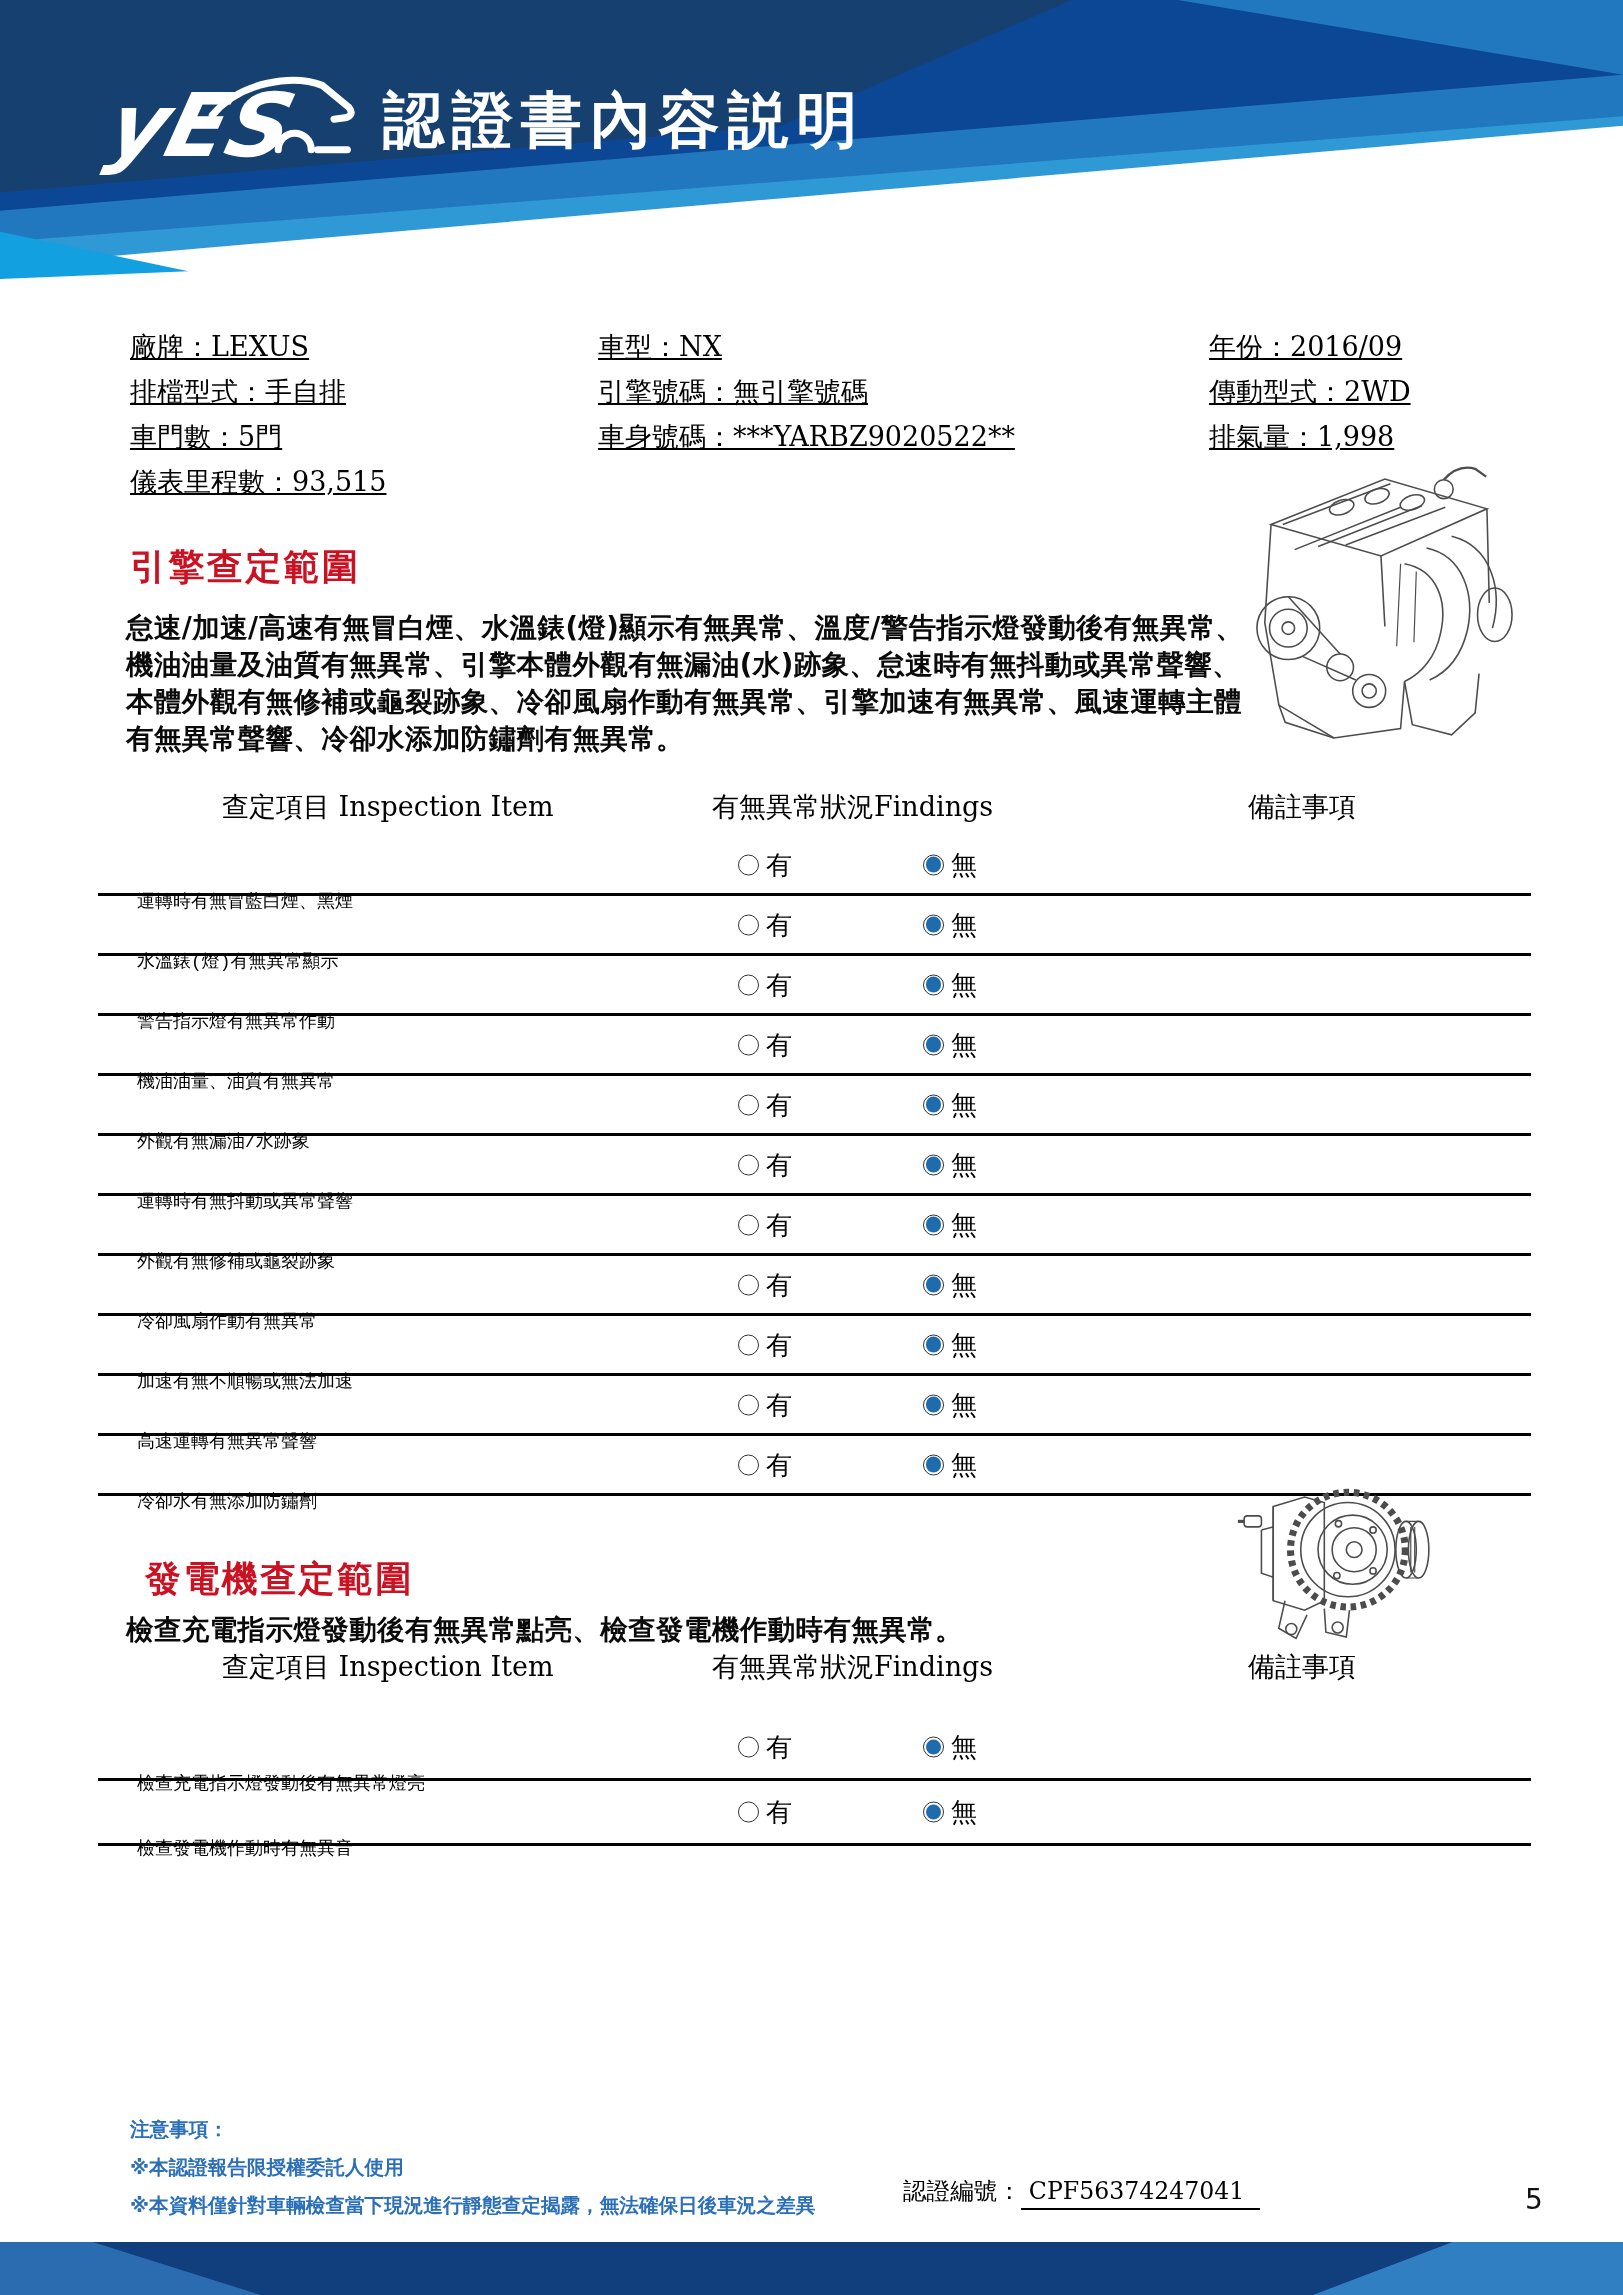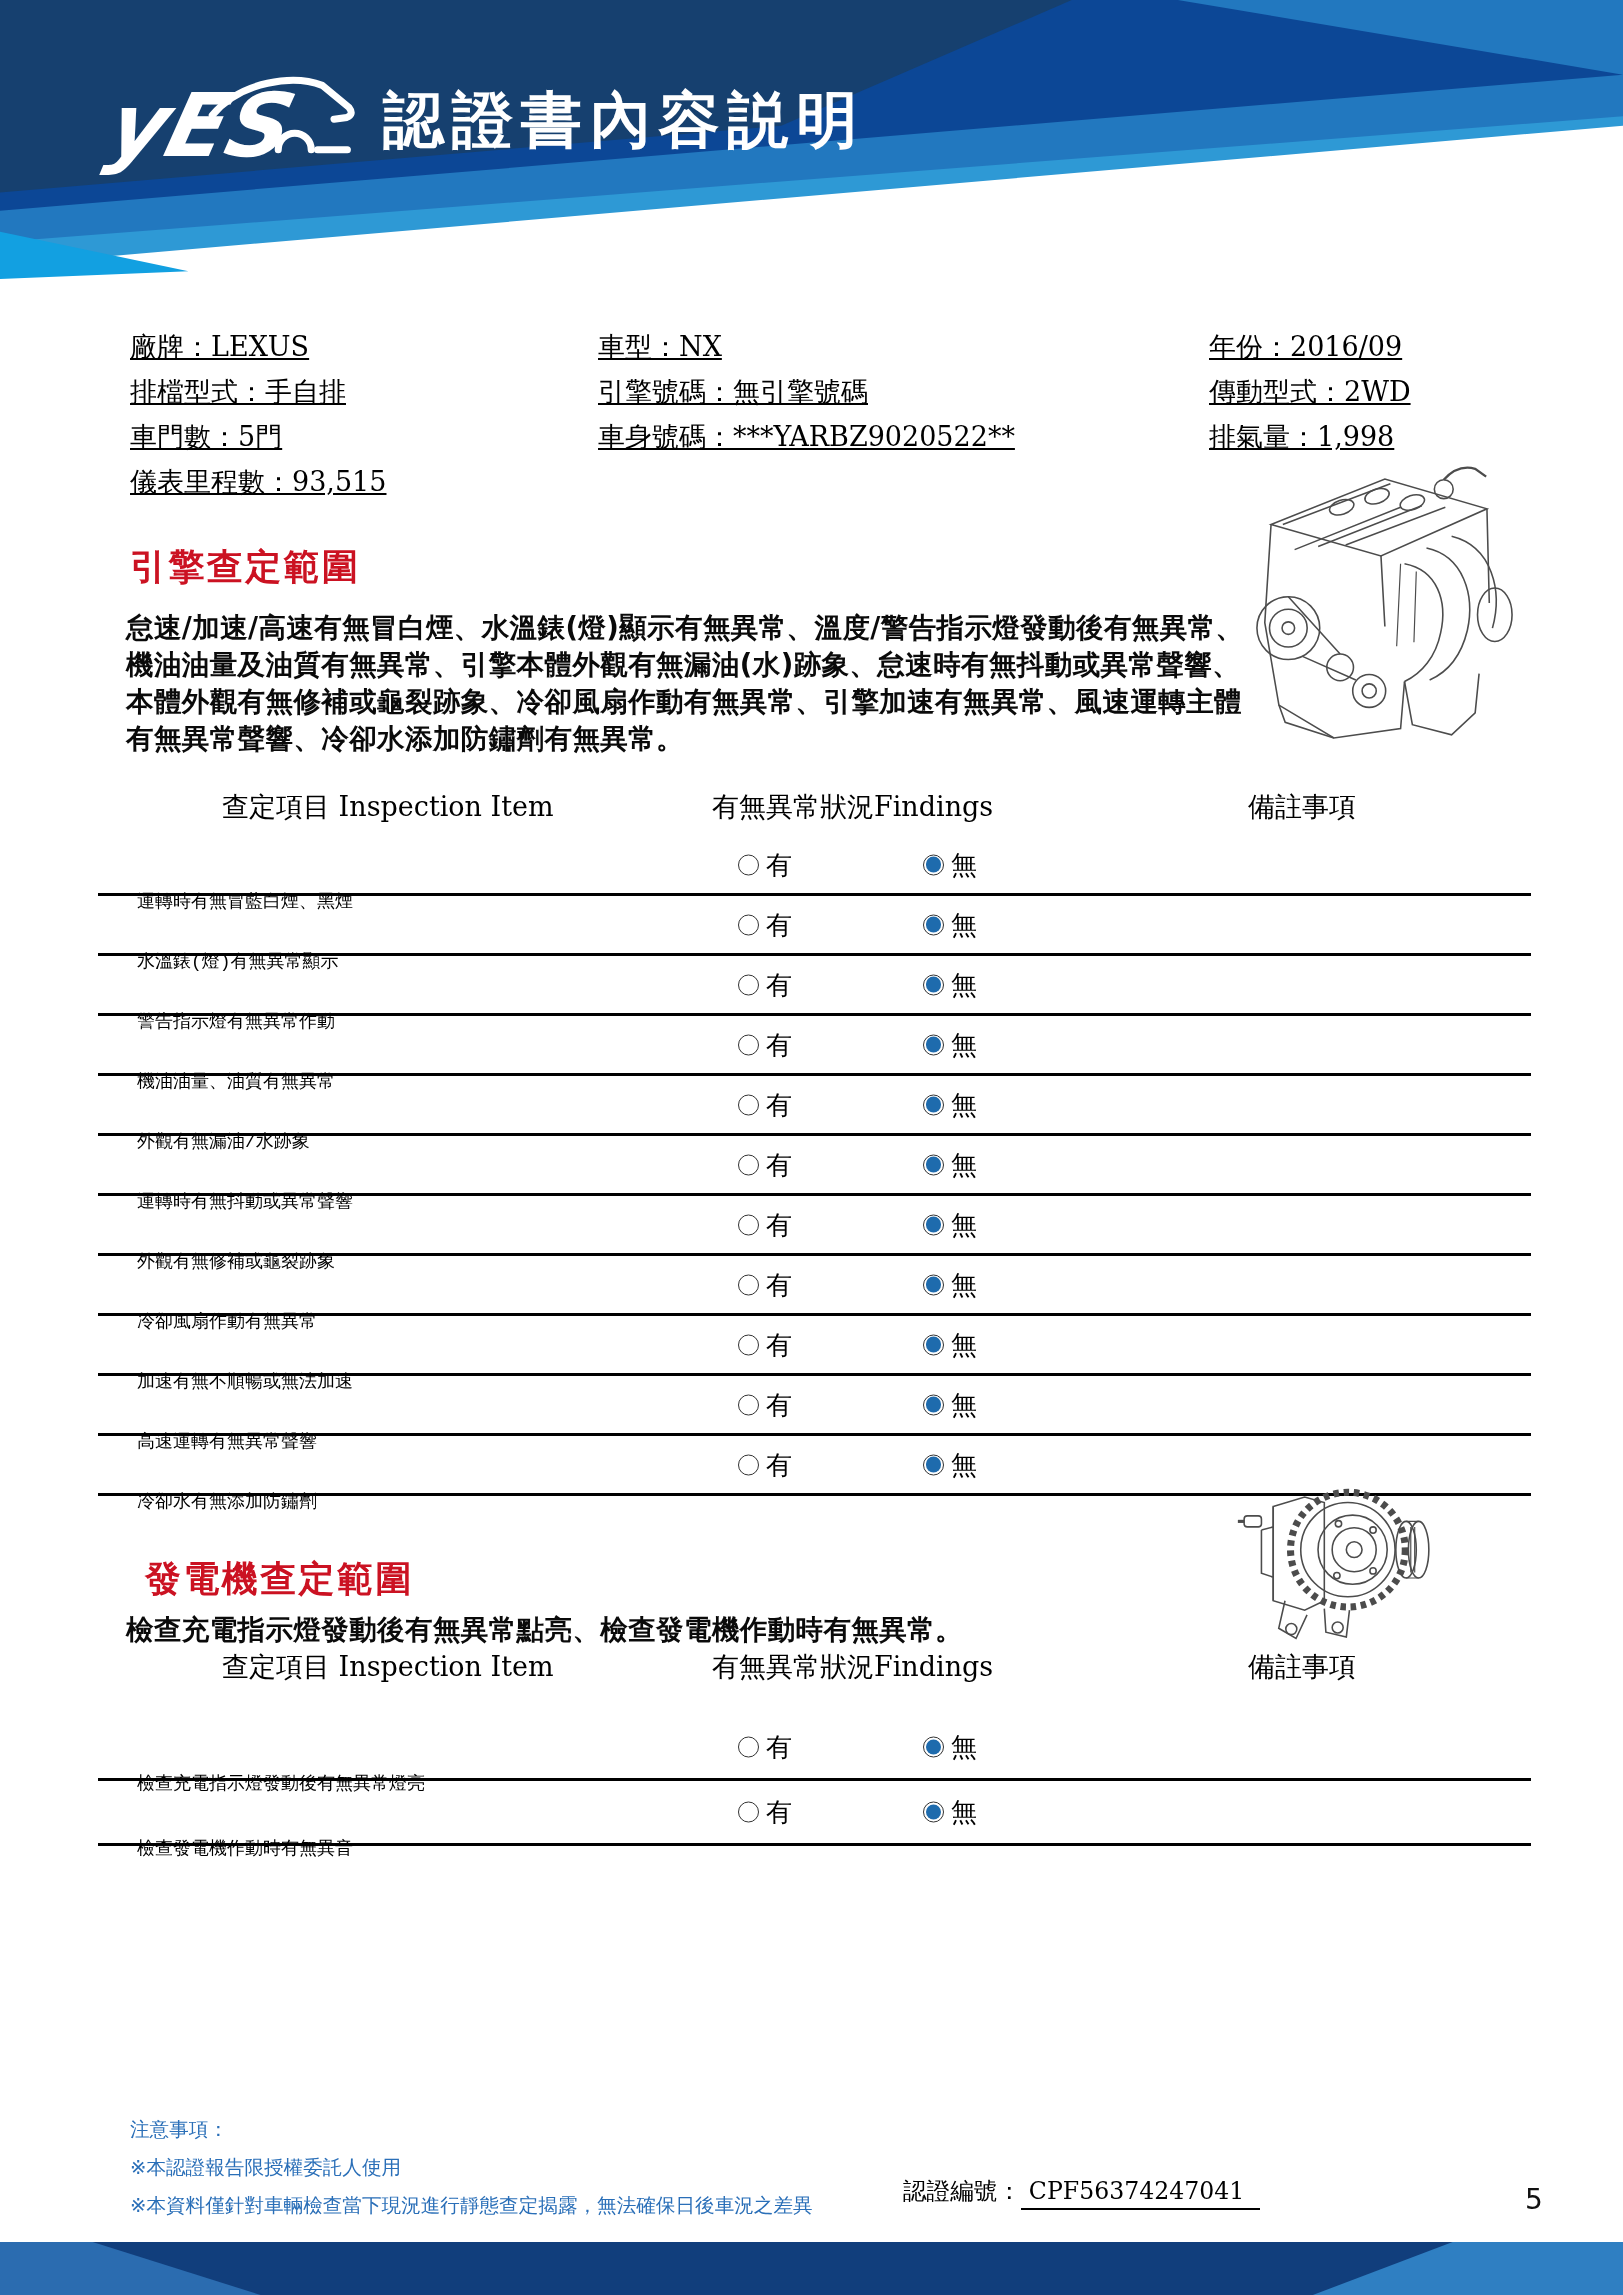--- a/index.html
+++ b/index.html
@@ -57,21 +57,21 @@
   .radio{
     box-sizing:border-box;width:21px;height:21px;border:1.6px solid #333;border-radius:50%;
     background:#fff;position:relative;display:inline-block;flex:0 0 auto;
   }
   .radio.checked::after{
     content:"";position:absolute;left:1.6px;top:1.6px;right:1.6px;bottom:1.6px;
     border-radius:50%;background:#1E6BAD;
   }
 
   
-  .notes{color:#2A6FB8;font-weight:normal;font-size:19.6px;white-space:nowrap;}
+  .notes{color:#2A6FB8;font-weight:bold;font-size:19.6px;white-space:nowrap;}
   .notes div{height:38px;line-height:38px;}
   .cert{left:903px;top:2175px;font-size:23.6px;font-family:"DejaVu Serif","Liberation Serif",serif;white-space:nowrap;}
   .cert .cert-no{border-bottom:2.4px solid #000;padding:0 15.7px 3.1px 7.9px;}
   .page-num{left:1525px;top:2183px;font-size:28px;color:#111;}
   .footer-bar{left:0;top:2242px;width:1623px;height:53px;}
   .footer-bar svg{display:block;width:100%;height:100%;}
 </style>
 </head>
 <body>
 

